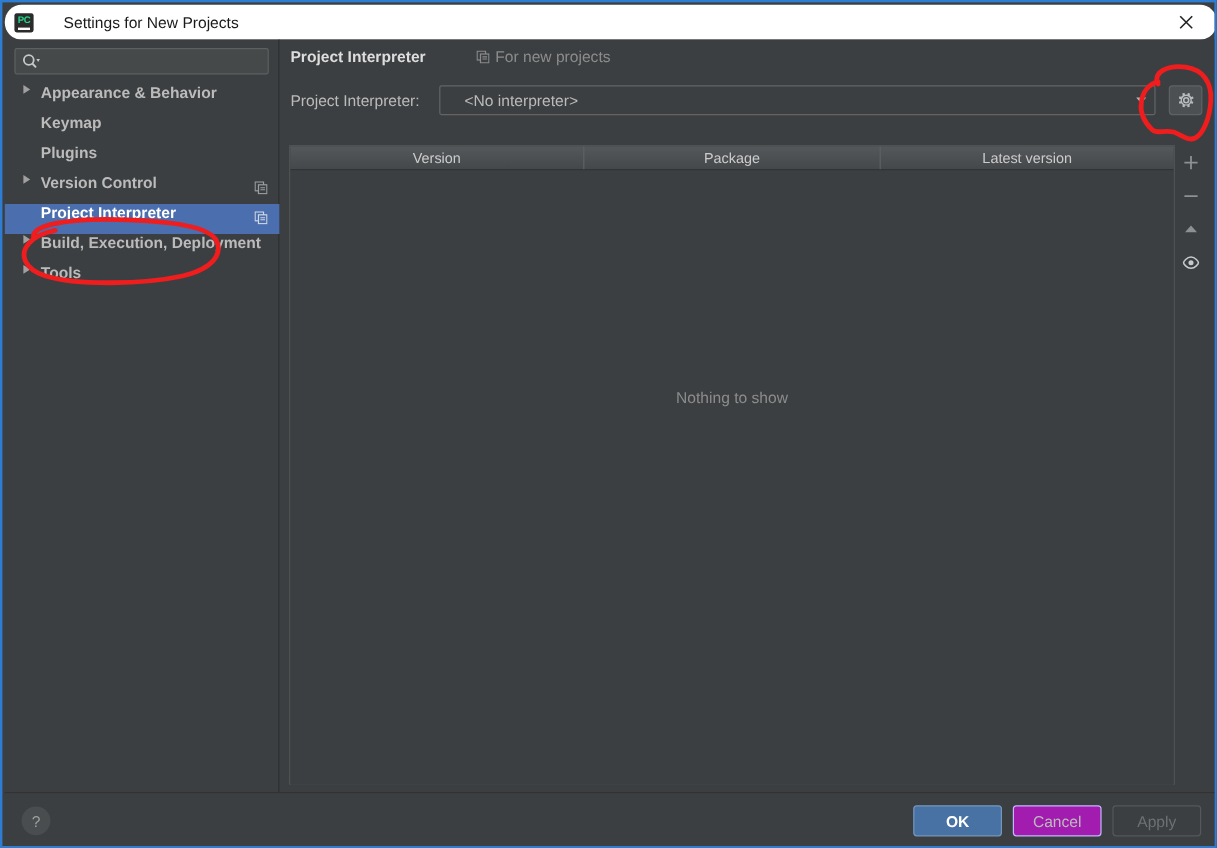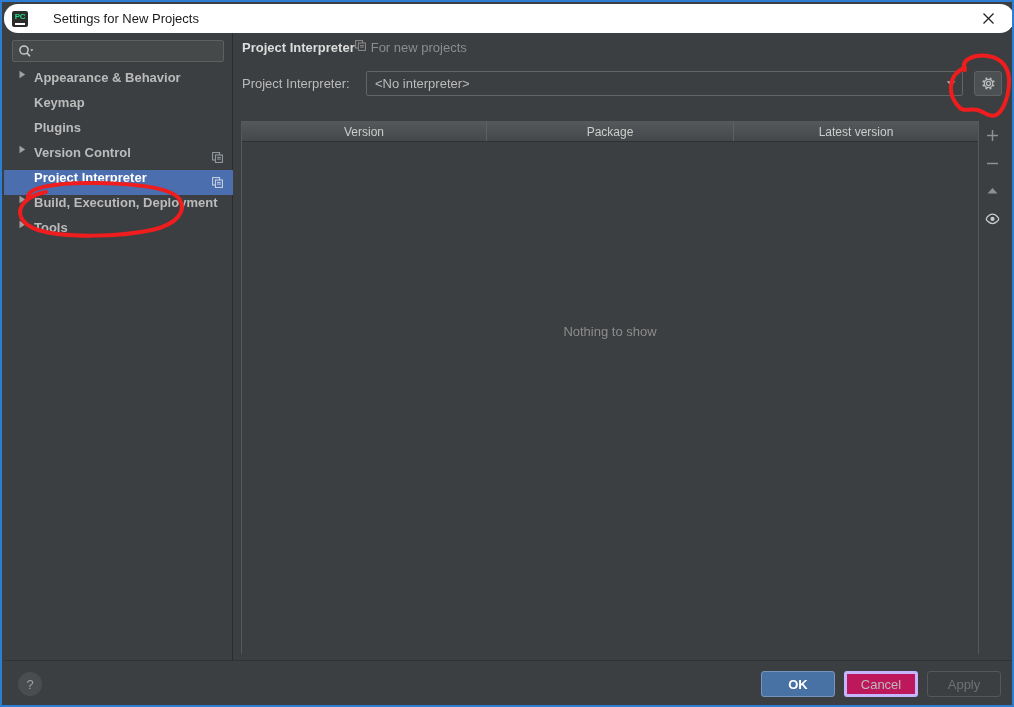--- a/index.html
+++ b/index.html
@@ -159,21 +159,23 @@
     display: flex;
     align-items: center;
   }
   #page-title {
     font-size: 13px;
     font-weight: bold;
     color: #dddddd;
     white-space: nowrap;
   }
   #scope-badge {
-    display: flex;
+    margin-left: 42px;
+    display: flex;
+    align-items: center;
     cursor: pointer;
   }
   #scope-label {
     margin-left: 5px;
     font-size: 13px;
     color: #8c8c8c;
     white-space: nowrap;
   }
 
   #interp-row {
@@ -194,21 +196,21 @@
     width: 597px; height: 25px;
     box-sizing: border-box;
     background: #3c3f41;
     border: 1px solid #646464;
     border-radius: 2px;
     display: flex;
     align-items: center;
     cursor: pointer;
   }
   #interp-value {
-    margin-left: 8px;
+    margin-left: 20px;
     font-size: 13px;
     color: #bbbbbb;
     flex: 1;
     white-space: nowrap;
   }
   #interp-arrow {
     width: 22px;
     display: flex;
     align-items: center;
     justify-content: center;
@@ -325,22 +327,22 @@
     cursor: pointer;
     white-space: nowrap;
   }
   .dbtn.primary {
     background: #4872a3;
     border: 1px solid #7596bf;
     color: #ffffff;
     font-weight: bold;
   }
   .dbtn.normal {
-    background: #be185d;
-    border: 3px solid #c4b5fd;
+    background: #a21caf;
+    border: 1px solid #c4b5fd;
     color: #bbbbbb;
   }
   .dbtn.disabled {
     background: #3c3f41;
     border: 1px solid #54585a;
     color: #6e7174;
     cursor: default;
   }
 
   

